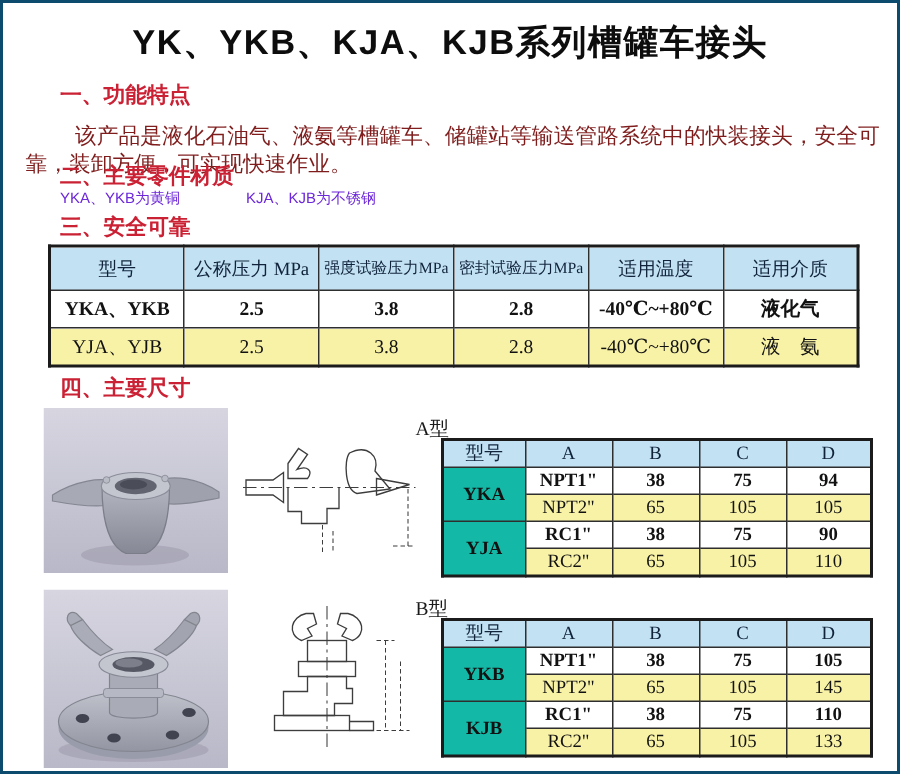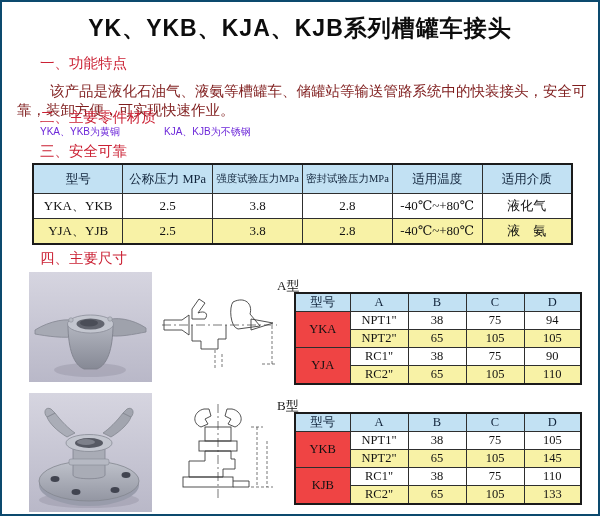--- a/index.html
+++ b/index.html
@@ -1,47 +1,47 @@
 <!DOCTYPE html>
 <html style="--heading-red: #cb2134; --table-header-blue: #c2e1f3; --row-yellow: #f8f2a6;"><head>
 <meta charset="utf-8">
 <style>
   html,body{margin:0;padding:0;background:#f4f4f4;}
   .page{position:relative;width:600px;height:516px;background:#ffffff;margin:0 auto;
         font-family:"Liberation Sans","DejaVu Sans",sans-serif;color:#121212;
         border:2px solid #0c4a6e;box-sizing:border-box;overflow:hidden;}
   .title{position:absolute;top:11px;left:0;width:100%;margin:0;text-align:center;
          font-size:23px;font-weight:bold;letter-spacing:1px;color:#0d0d0d;}
-  .sec{position:absolute;left:38px;font-size:14.5px;font-weight:normal;
+  .sec{position:absolute;left:38px;font-size:14.5px;font-weight:bold;
        color:var(--heading-red,#cb2134);white-space:nowrap;}
   .sec1{top:52px}.sec2{top:106px}.sec3{top:140px}.sec4{top:247px}
   .para{position:absolute;top:70px;left:5px;width:590px;margin:10px;font-size:14.5px;
         line-height:19px;text-indent:33px;color:#7f1d1d;}
   .materials{position:absolute;top:123px;left:38px;font-size:10px;color:#6d28d9;white-space:nowrap;}
   .materials .gap{display:inline-block;width:44px;}
   table{border-collapse:collapse;}
   .perf{position:absolute;top:161px;left:30px;width:541px;table-layout:fixed;
         text-align:center;border:2px solid #1b1b1b;
         font-family:"Liberation Serif","DejaVu Serif",serif;}
   .perf th{height:28px;border:1px solid #2e2e2e;background:var(--table-header-blue,#c2e1f3);
         font-weight:normal;font-size:12.5px;white-space:nowrap;overflow:hidden;padding:0 1px;color:#10233a;}
   .perf th.small{font-size:10.5px;}
   .perf td{height:24px;border:1px solid #2e2e2e;font-size:13px;padding:0;white-space:nowrap;overflow:hidden;}
-  .r-white td{background:#ffffff;}
+  .r-white td{background:#ffffff;font-weight:bold;}
   .r-yellow td{background:var(--row-yellow,#f8f2a6);}
   .dim-label{position:absolute;left:275px;font-size:13px;color:#1a1a1a;
         font-family:"Liberation Serif","DejaVu Serif",serif;}
   .label-a{top:275px}.label-b{top:395px}
   .dim{position:absolute;left:292px;width:286px;table-layout:fixed;text-align:center;
         border:2px solid #1b1b1b;font-family:"Liberation Serif","DejaVu Serif",serif;}
   .table-a{top:290px}.table-b{top:410px}
   .dim th{height:17px;border:1px solid #2e2e2e;background:var(--table-header-blue,#c2e1f3);
         font-weight:normal;font-size:12.5px;padding:0;color:#10233a;}
   .dim td{height:17px;border:1px solid #2e2e2e;font-size:12.5px;padding:0;white-space:nowrap;}
-  .dim td.model{background:#ef4444;text-align:center;}
+  .dim td.model{background:#14b8a6;text-align:center;}
   .img{position:absolute;}
   .photo-a{left:27px;top:270px}.draw-a{left:157px;top:286px}
   .photo-b{left:27px;top:391px}.draw-b{left:157px;top:399px}
   .sketch path,.sketch line,.sketch rect{stroke:#3d3d3d;stroke-width:.9;fill:none;}
   .sketch .cl{stroke-width:.7;stroke-dasharray:9 3 2 3;}
   .sketch .dd{stroke-width:.7;stroke-dasharray:3 2;}
 </style>
 </head>
 <body>
 

